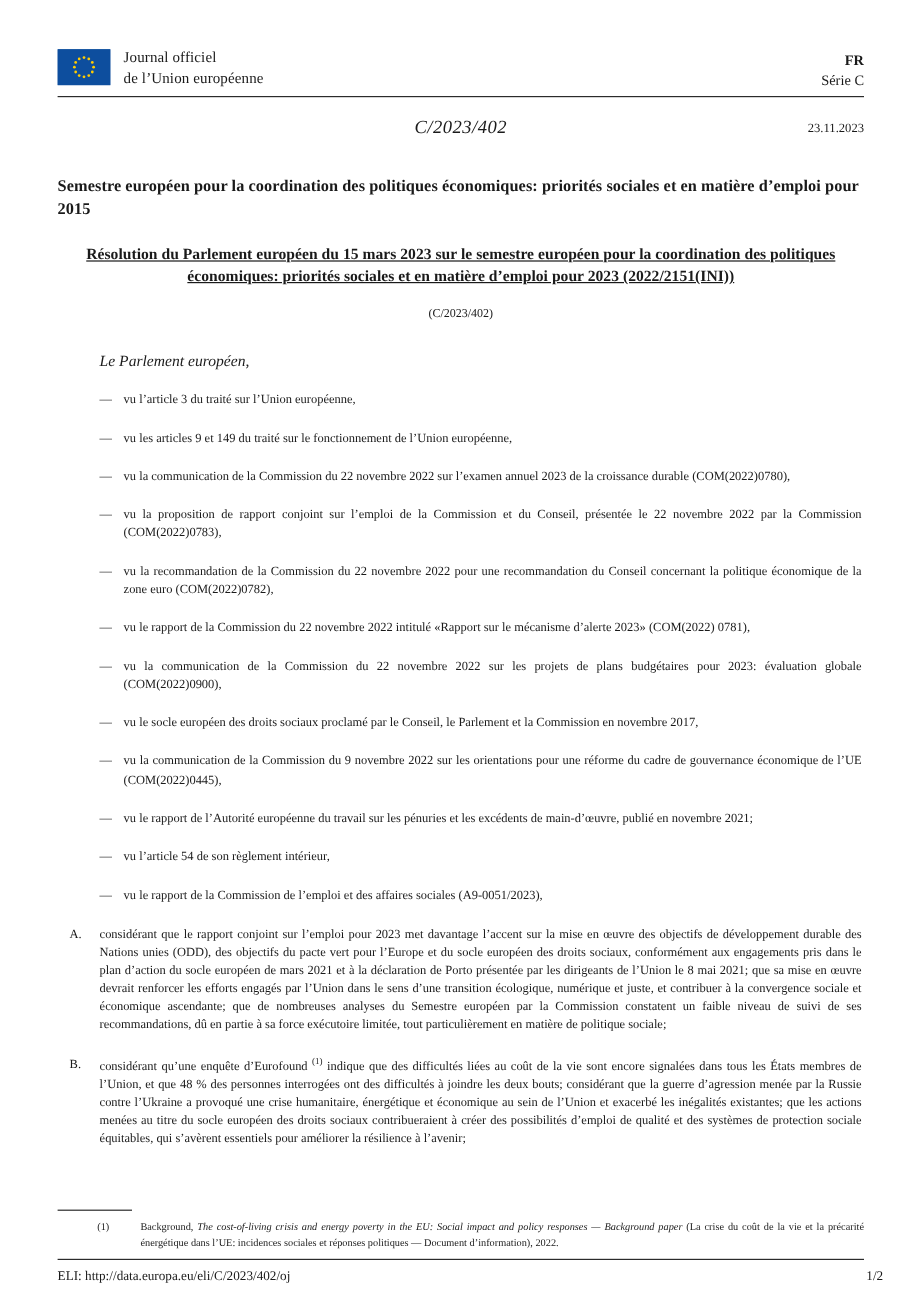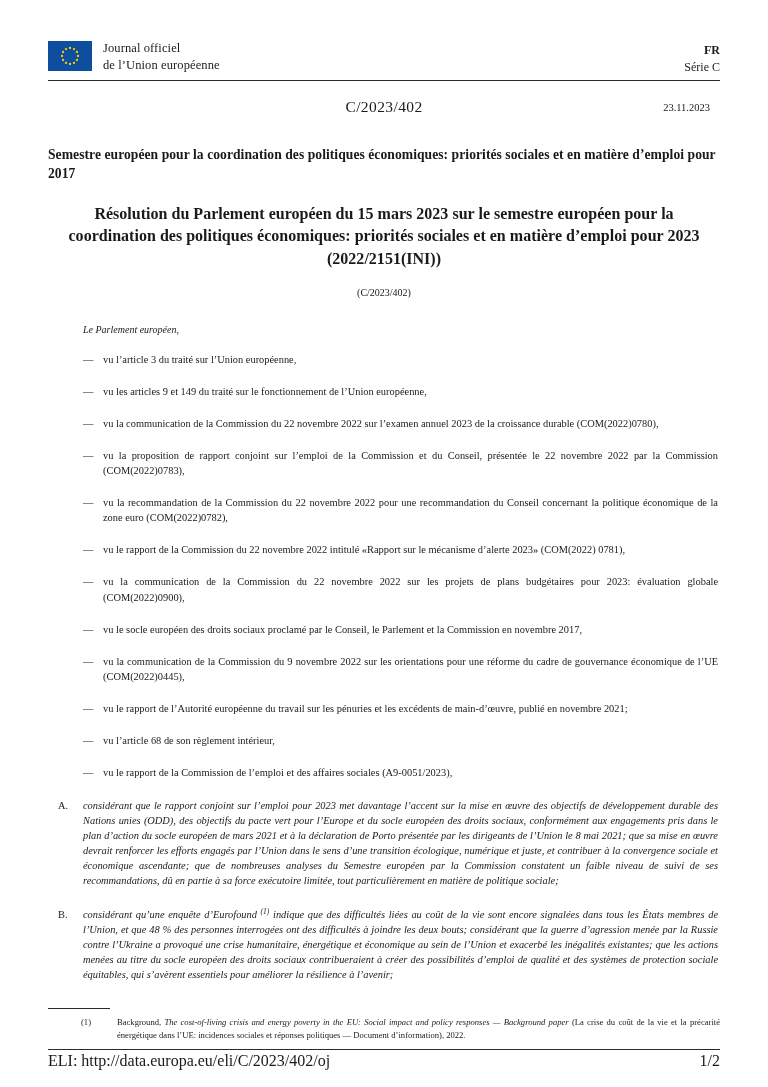--- a/index.html
+++ b/index.html
@@ -70,24 +70,25 @@
     height: 34px;
     margin-top: 14px;
   }
   .doc-code {
     position: absolute;
     left: 0; right: 0;
     text-align: center;
     font-size: 15.5px;
     letter-spacing: 0.4px;
     top: 3px;
+    font-style: italic;
   }
   .doc-date {
     position: absolute;
-    right: 10px;
+    right: 0;
     top: 7px;
     font-size: 10.5px;
   }
 
   
   .ref-id {
     font-size: 9.5px;
     margin-top: 10px;
     margin-left: 1px;
   }
@@ -95,40 +96,41 @@
   
   h1.doc-title {
     font-size: 13.6px;
     font-weight: bold;
     line-height: 1.42;
     margin: 16px 0 0 0;
     text-align: left;
     letter-spacing: 0.05px;
   }
   h2.doc-subtitle {
-    font-size: 16px;
+    font-size: 13px;
     font-weight: bold;
     line-height: 1.42;
     margin: 19px 18px 0 18px;
     text-align: center;
     letter-spacing: 0.02px;
+    text-decoration: underline;
   }
   .doc-subcode {
     text-align: center;
     font-size: 10px;
     margin-top: 16px;
   }
 
   
   .body-wrap {
     margin-top: 26px;
   }
   .intro {
     font-style: italic;
-    font-size: 10px;
+    font-size: 13px;
     margin-left: 35px;
     margin-bottom: 0;
   }
   .cit-list { margin-top: 0; }
   .cit {
     display: flex;
     font-size: 10.4px;
     line-height: 1.45;
     margin-top: 17px;
     margin-left: 35px;
@@ -153,21 +155,20 @@
     margin-left: 10px;
     margin-right: 2px;
   }
   .recital .letter {
     flex: none;
     width: 25px;
   }
   .recital .txt {
     text-align: justify;
     flex: 1;
-    font-style: italic;
   }
   sup.fn { font-size: 7.5px; vertical-align: super; }
 
   
   .footnote-area {
     position: absolute;
     left: 48px;
     right: 48px;
     bottom: 46px;
   }
@@ -190,25 +191,25 @@
   .rule-bottom {
     position: absolute;
     left: 48px;
     right: 48px;
     bottom: 37px;
     border-bottom: 1.4px solid #2b2b2b;
   }
   .footer {
     position: absolute;
     left: 48px;
-    right: 48px;
+    right: 32px;
     bottom: 17px;
     display: flex;
     justify-content: space-between;
-    font-size: 16px;
+    font-size: 11px;
     align-items: flex-end;
   }
 </style>
 </head>
 <body>
 
 <div class="page">
 
   <div class="masthead">
     <div class="masthead-left">
@@ -243,21 +244,21 @@
   </div>
 
   <div class="rule-top"></div>
 
   <div class="docline">
     <div class="doc-code">C/2023/402</div>
     <div class="doc-date">23.11.2023</div>
   </div>
 
 
-  <h1 class="doc-title">Semestre européen pour la coordination des politiques économiques: priorités sociales et en matière d’emploi pour 2017</h1>
+  <h1 class="doc-title">Semestre européen pour la coordination des politiques économiques: priorités sociales et en matière d’emploi pour 2015</h1>
   <h2 class="doc-subtitle">Résolution du Parlement européen du 15 mars 2023 sur le semestre européen pour la coordination des politiques économiques: priorités sociales et en matière d’emploi pour 2023 (2022/2151(INI))</h2>
   <div class="doc-subcode">(C/2023/402)</div>
 
   <div class="body-wrap">
     <p class="intro">Le Parlement européen,</p>
 
     <div class="cit-list">
         <div class="cit">
           <div class="dash">—</div>
           <div class="txt">vu l’article 3 du traité sur l’Union européenne,</div>
@@ -293,21 +294,21 @@
         <div class="cit">
           <div class="dash">—</div>
           <div class="txt">vu la communication de la Commission du 9 novembre 2022 sur les orientations pour une réforme du cadre de gouvernance économique de l’UE (COM(2022)0445),</div>
         </div>
         <div class="cit">
           <div class="dash">—</div>
           <div class="txt">vu le rapport de l’Autorité européenne du travail sur les pénuries et les excédents de main-d’œuvre, publié en novembre 2021;</div>
         </div>
         <div class="cit">
           <div class="dash">—</div>
-          <div class="txt">vu l’article 68 de son règlement intérieur,</div>
+          <div class="txt">vu l’article 54 de son règlement intérieur,</div>
         </div>
         <div class="cit">
           <div class="dash">—</div>
           <div class="txt">vu le rapport de la Commission de l’emploi et des affaires sociales (A9-0051/2023),</div>
         </div>
       </div>
     <div class="recital-list">
         <div class="recital">
           <div class="letter">A.</div>
           <div class="txt">considérant que le rapport conjoint sur l’emploi pour 2023 met davantage l’accent sur la mise en œuvre des objectifs de développement durable des Nations unies (ODD), des objectifs du pacte vert pour l’Europe et du socle européen des droits sociaux, conformément aux engagements pris dans le plan d’action du socle européen de mars 2021 et à la déclaration de Porto présentée par les dirigeants de l’Union le 8 mai 2021; que sa mise en œuvre devrait renforcer les efforts engagés par l’Union dans le sens d’une transition écologique, numérique et juste, et contribuer à la convergence sociale et économique ascendante; que de nombreuses analyses du Semestre européen par la Commission constatent un faible niveau de suivi de ses recommandations, dû en partie à sa force exécutoire limitée, tout particulièrement en matière de politique sociale;</div>

